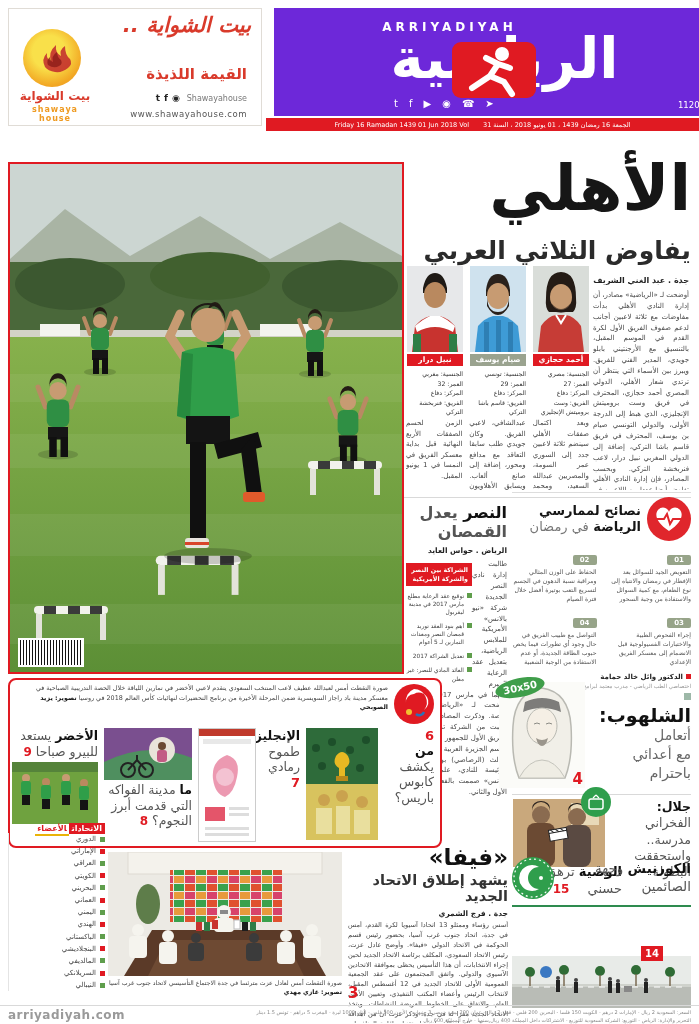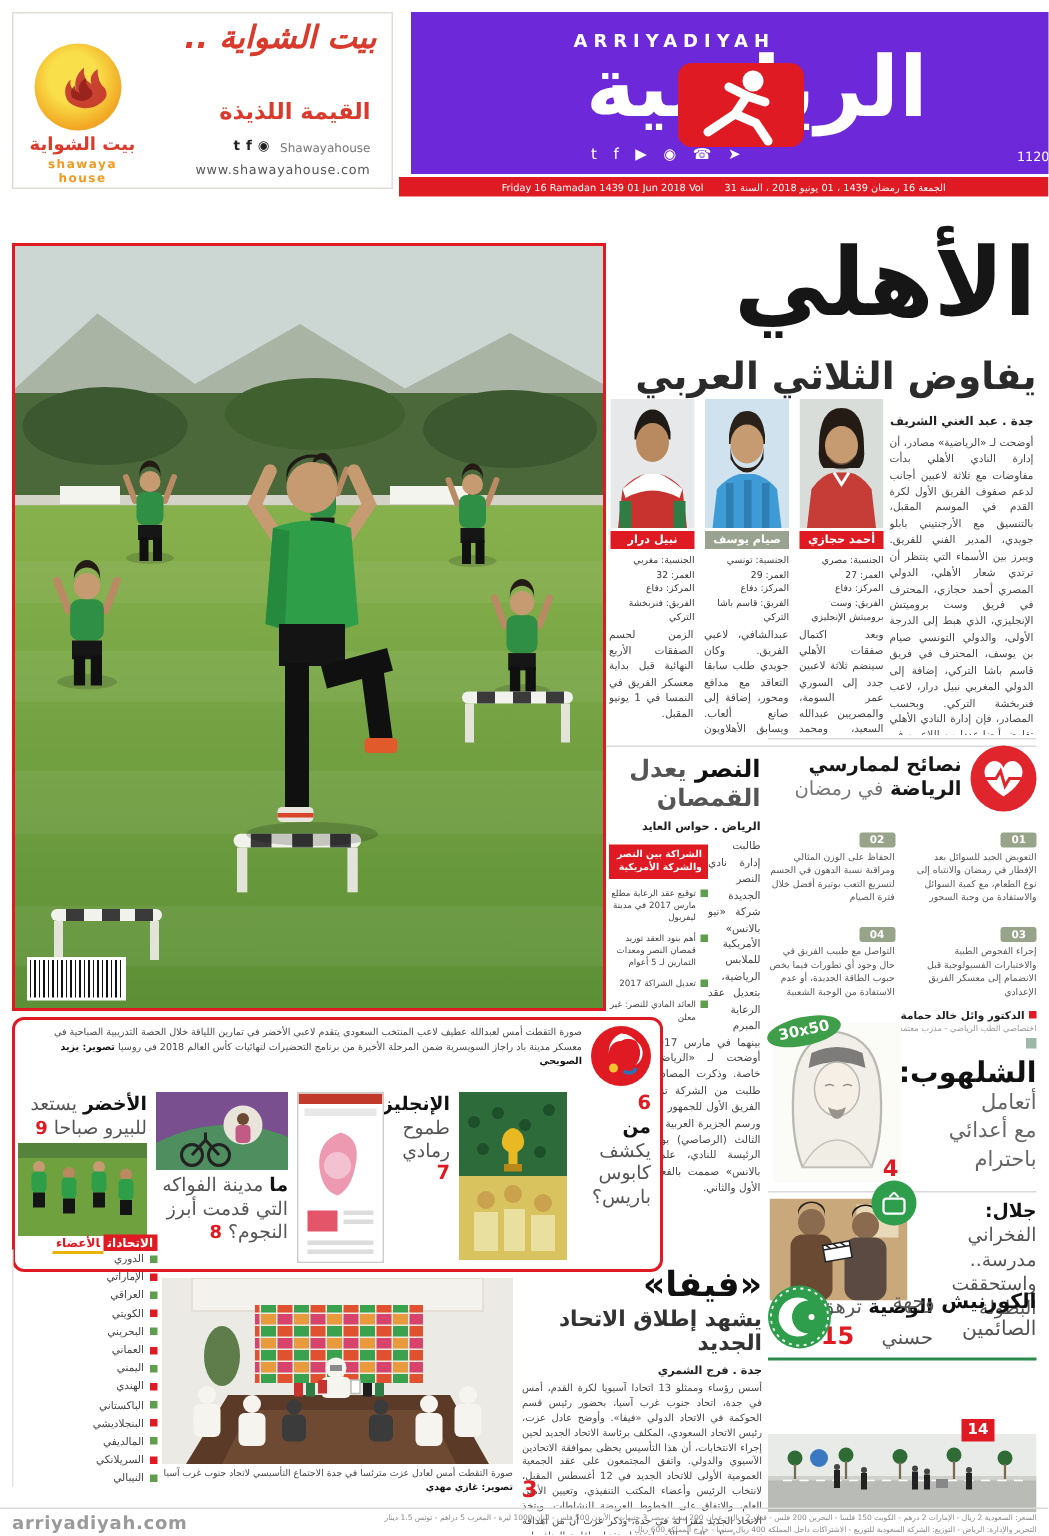--- a/index.html
+++ b/index.html
@@ -64,38 +64,38 @@
   #tips-title .tail{color:#777;font-weight:normal;}
   #tips-grid{display:grid;grid-template-columns:1fr 1fr;direction:rtl;column-gap:10px;row-gap:6px;margin-top:6px;}
   .tip .num{display:inline-block;background:#97a489;color:#fff;font-size:7px;font-weight:bold;
             padding:1px 7px;border-radius:2px;}
   .tip .tx{font-size:6.2px;line-height:1.45;color:#555;margin-top:2px;text-align:right;}
   #tips-credit{margin-top:6px;direction:rtl;font-size:7px;font-weight:bold;color:#222;}
   #tips-credit .sq{display:inline-block;width:5px;height:5px;background:#e01a22;margin-left:3px;}
   #tips-credit-sub{direction:rtl;font-size:5.5px;color:#999;margin-top:2px;}
   
   #shalhoub{left:512px;top:682px;width:179px;height:110px;display:flex;direction:rtl;gap:6px;}
-  #sh-text{width:84px;}
+  #sh-text{width:84px;margin-left:16px;}
   #sh-title{font-size:19px;font-weight:900;color:#111;}
   #sh-title .mk{display:inline-block;width:7px;height:7px;background:#9db8a8;margin-left:3px;}
   .sh-line{font-size:14px;color:#666;line-height:1.35;}
   #sh-art{position:relative;width:86px;height:106px;}
   #sh-badge{position:absolute;left:-4px;top:-4px;background:#3f9e4a;color:#fff;font-size:10px;font-weight:bold;
             padding:4px 8px;border-radius:50%;transform:rotate(-12deg);z-index:2;}
   #sh-page{position:absolute;right:2px;bottom:0;font-size:15px;font-weight:900;color:#e01a22;}
   #rule1{left:512px;top:794px;width:179px;}
   #jalal{left:512px;top:799px;width:179px;height:60px;display:flex;direction:rtl;gap:6px;}
   #jalal .tx{width:80px;font-size:12.5px;line-height:1.3;color:#555;}
   #jalal .tx b{color:#111;font-weight:900;margin-left:12px;}
   #jalal-ph{position:relative;width:92px;height:68px;}
   #tv-badge{position:absolute;right:-6px;top:-12px;width:30px;height:30px;border-radius:50%;background:#2f9e4c;z-index:2;
             display:flex;align-items:center;justify-content:center;}
   #wasiya{left:512px;top:864px;width:110px;direction:rtl;font-size:13px;line-height:1.3;color:#555;}
   #wasiya b{color:#111;font-weight:900;}
-  #wasiya .pg{color:#e01a22;font-weight:900;font-size:16px;margin-right:14px;}
+  #wasiya .pg{color:#e01a22;font-weight:900;font-size:12px;margin-right:14px;}
   #rule2{left:512px;top:905px;width:179px;border-top:2px solid #2e8b4f;}
   #corniche-head{left:512px;top:857px;width:179px;display:flex;gap:0;align-items:center;}
   #cr-badge{width:42px;height:42px;border-radius:50%;background:#2f9e4c;flex:none;position:relative;}
   #cr-title{direction:rtl;font-size:13.5px;line-height:1.3;color:#555;flex:1;}
   #cr-title b{color:#111;font-weight:900;}
   #corniche-ph{left:512px;top:956px;width:179px;height:52px;position:absolute;}
   #cr-page{position:absolute;right:28px;top:-10px;background:#e01a22;color:#fff;font-size:10px;font-weight:bold;
            padding:2px 4px;z-index:2;}
   
   #teasers{left:8px;top:678px;width:430px;height:166px;border:2px solid #e01a22;border-radius:8px;background:#fff;}

